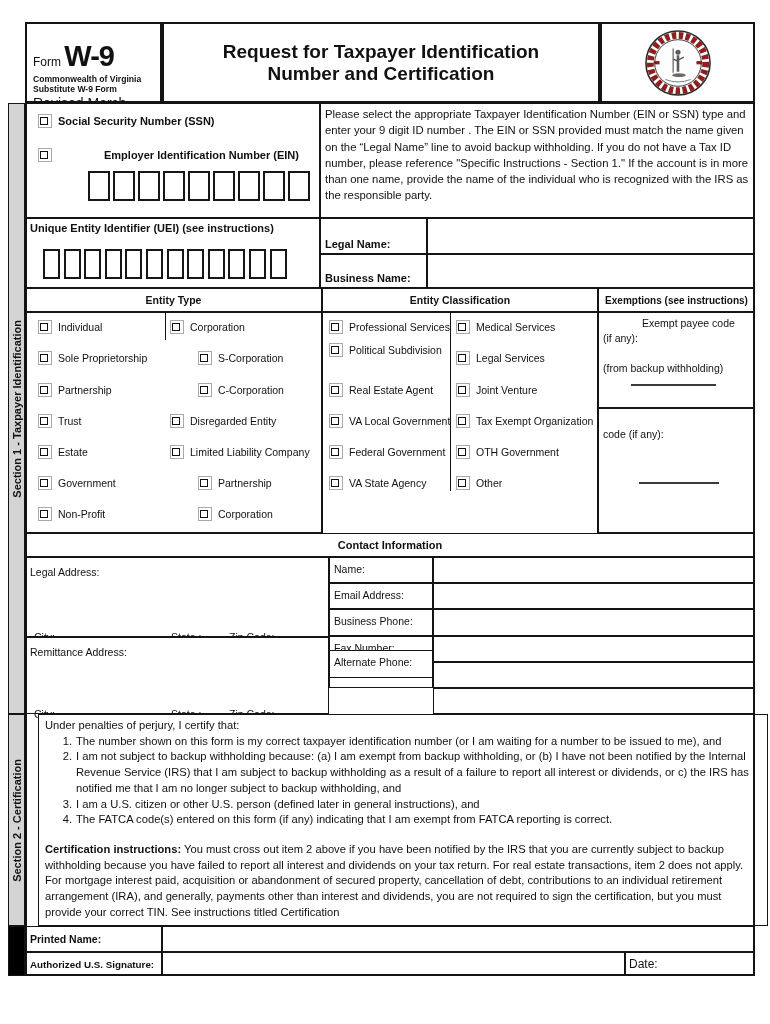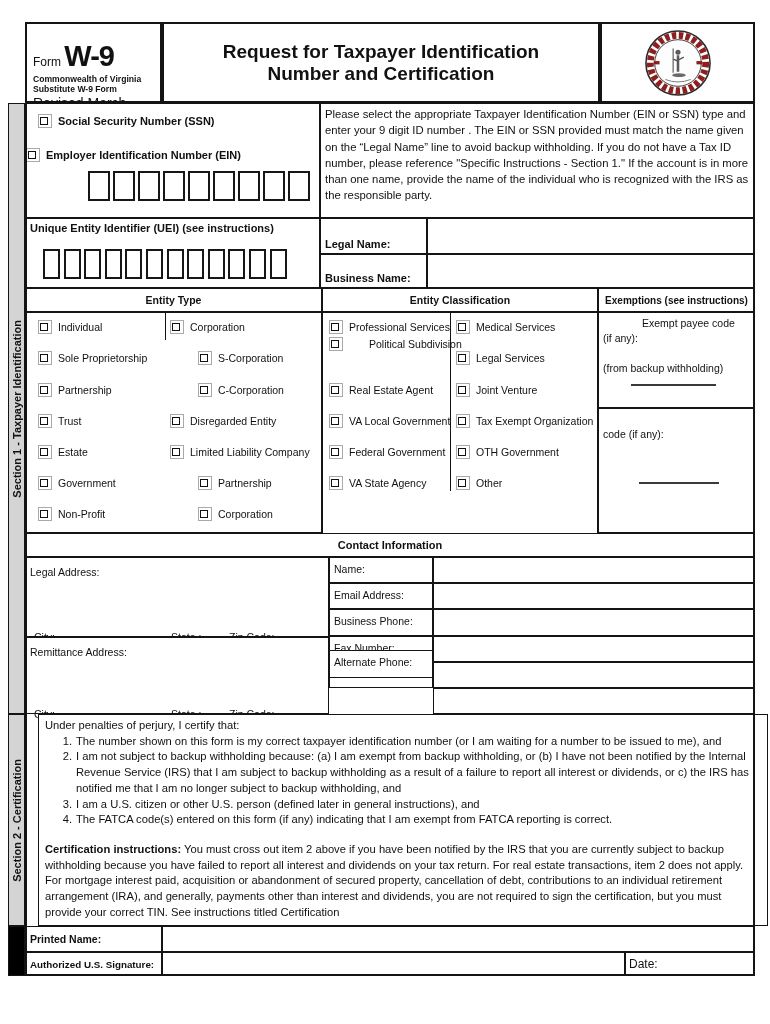--- a/index.html
+++ b/index.html
@@ -73,21 +73,21 @@
   <div class="cell gray ctr" style="left:8px;top:714px;width:17px;height:212px;">
     <div class="vtext">Section 2 - Certification</div>
   </div>
   <div class="cell" style="left:8px;top:926px;width:17px;height:50px;background:#000;"></div>
 
   <div class="cell" style="left:25px;top:103px;width:295px;height:115px;">
     <div class="cbrow" style="left:12px;top:10px;">
       <span class="cb"></span>
       <span class="b" style="font-size:11px;">Social Security Number (SSN)</span>
     </div>
-    <div class="cbrow" style="left:0;top:44px;">
+    <div class="cbrow" style="left:12px;top:44px;gap:46px;">
       <span class="cb"></span>
       <span class="b" style="font-size:11px;">Employer Identification Number (EIN)</span>
     </div>
     <div style="position:absolute;left:62px;top:67px;white-space:nowrap;">
       <span class="digit"></span><span class="digit"></span><span class="digit"></span><span class="digit"></span><span class="digit"></span><span class="digit"></span><span class="digit"></span><span class="digit"></span><span class="digit"></span>
     </div>
   </div>
   <div class="cell" style="left:320px;top:103px;width:435px;height:115px;">
     <div class="para" style="position:absolute;left:4px;top:2px;right:3px;">Please select the appropriate Taxpayer Identification Number (EIN or SSN) type and enter your 9 digit ID number . The EIN or SSN provided must match the name given on the “Legal Name” line to avoid backup withholding. If you do not have a Tax ID number, please reference "Specific Instructions - Section 1." If the account is in more than one name, provide the name of the individual who is recognized with the IRS as the responsible party.</div>
   </div>
@@ -170,21 +170,21 @@
         <span>Corporation</span>
       </div>
     <div class="vline" style="left:139px;top:0;height:27px;"></div>
   </div>
 
   <div class="cell" style="left:322px;top:312px;width:276px;height:260px;">
     <div class="cbrow" style="left:6px;top:7px;">
         <span class="cb"></span>
         <span>Professional Services</span>
       </div>
-    <div class="cbrow" style="left:6px;top:24px;gap:20px;">
+    <div class="cbrow" style="left:6px;top:30px;">
         <span class="cb"></span>
         <span>Political Subdivision</span>
       </div>
     <div class="cbrow" style="left:6px;top:70px;">
         <span class="cb"></span>
         <span>Real Estate Agent</span>
       </div>
     <div class="cbrow" style="left:6px;top:101px;">
         <span class="cb"></span>
         <span>VA Local Government</span>

